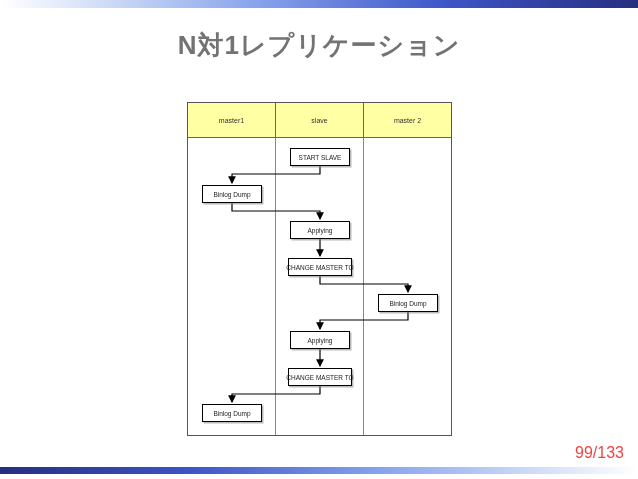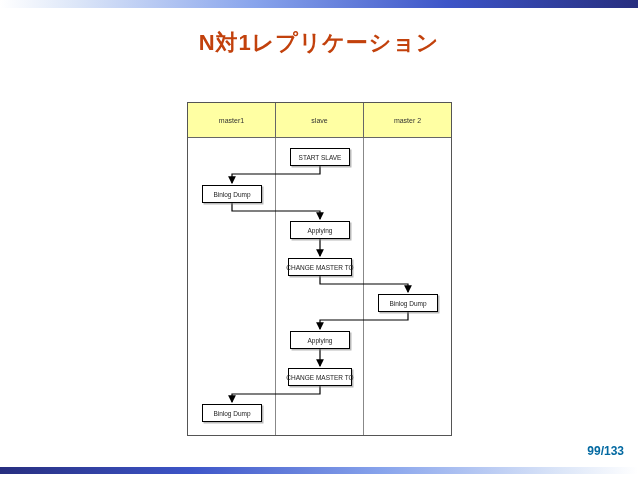--- a/index.html
+++ b/index.html
@@ -17,27 +17,27 @@
     background: linear-gradient(to right, #ffffff 0%, #dce6f8 12%, #88a4ec 40%, #3d55c8 70%, #272e7f 100%);
   }
   .bottom-bar {
     position: absolute; top: 467px; left: 0; width: 638px; height: 7px;
     background: linear-gradient(to right, #272e7f 0%, #3d55c8 30%, #88a4ec 60%, #dce6f8 88%, #ffffff 100%);
   }
 
   .slide-title {
     position: absolute; top: 28px; left: 0; width: 638px;
     text-align: center;
-    font-size: 22px; font-weight: bold; color: #c2410c;
+    font-size: 26px; font-weight: bold; color: #737373;
     letter-spacing: 1px;
   }
 
   .page-number {
     position: absolute; top: 444px; right: 14px;
-    font-size: 12px; color: #0369a1; font-weight: bold;
+    font-size: 16px; color: #ef4444;
   }
 
   
   .diagram {
     position: absolute; left: 187px; top: 102px;
     width: 265px; height: 334px;
     border: 1px solid #555;
     box-sizing: border-box;
     background: #fff;
   }

